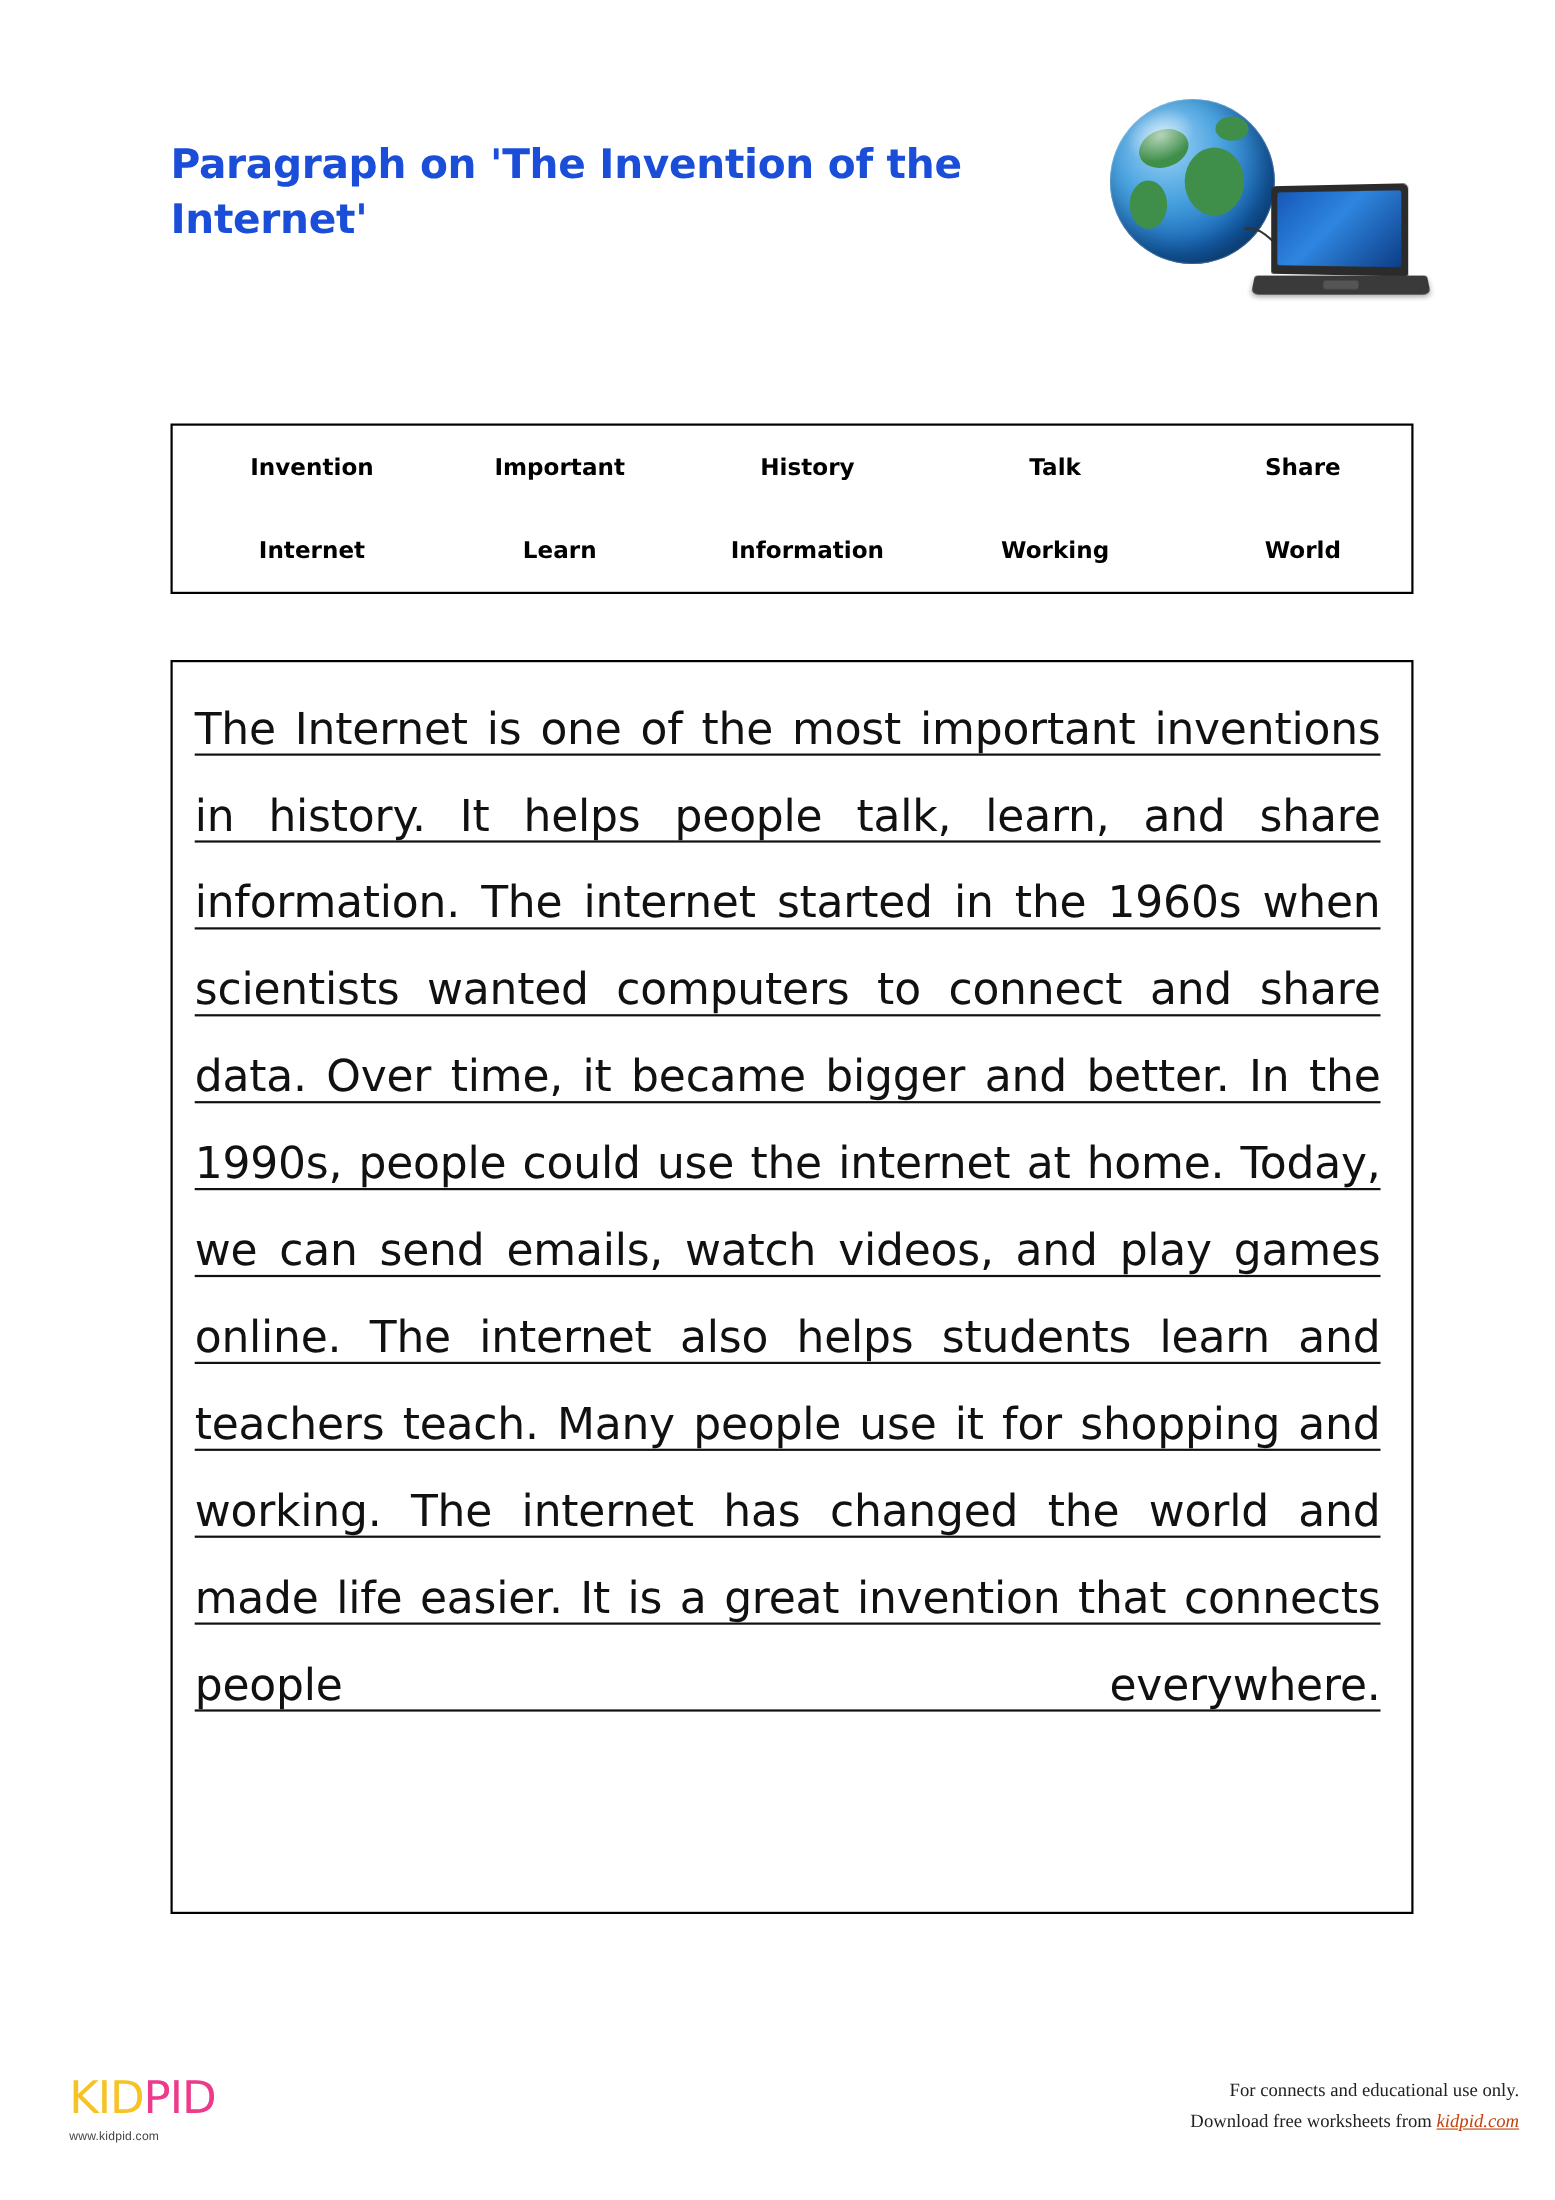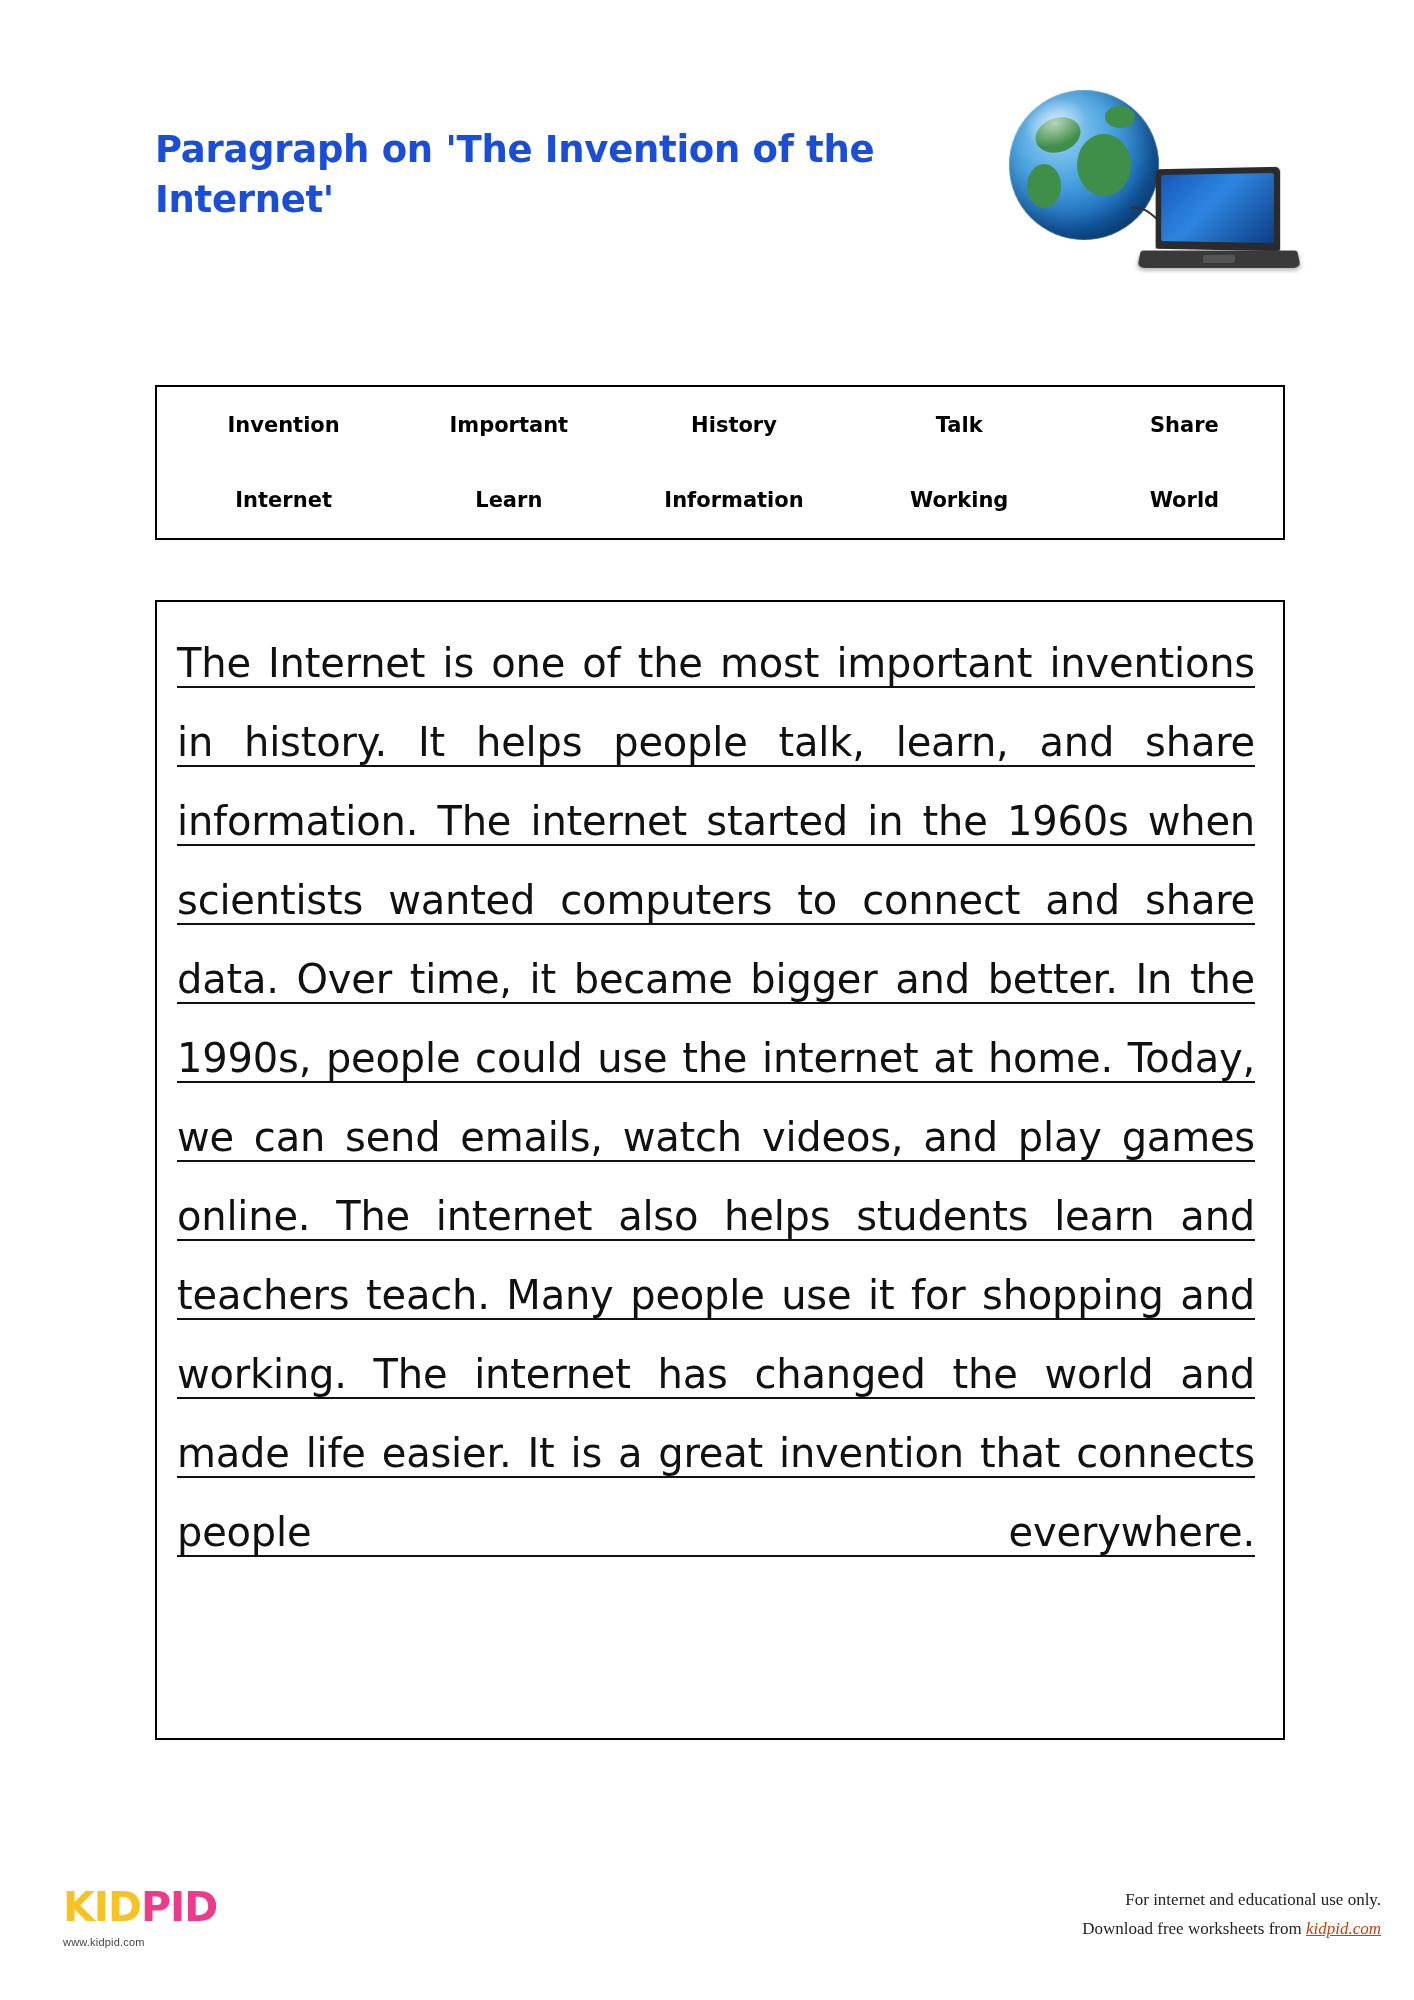--- a/index.html
+++ b/index.html
@@ -194,21 +194,21 @@
 
   
   .footer-logo {
     position: absolute;
     left: 48px;
     bottom: 52px;
     width: 230px;
   }
   .logo-text {
     font-size: 41px;
-    font-weight: 700;
+    font-weight: 400;
     letter-spacing: -1px;
     font-family: "DejaVu Sans", sans-serif;
     line-height: 1;
   }
   .logo-kid { color: #f6c324; }
   .logo-pid { color: #ec3b8b; }
   .logo-url {
     margin-top: 8px;
     font-size: 11px;
     color: #444444;
@@ -280,17 +280,17 @@
   <div class="writing-box">
     <div class="handwriting">The Internet is one of the most important inventions in history. It helps people talk, learn, and share information. The internet started in the 1960s when scientists wanted computers to connect and share data. Over time, it became bigger and better. In the 1990s, people could use the internet at home. Today, we can send emails, watch videos, and play games online. The internet also helps students learn and teachers teach. Many people use it for shopping and working. The internet has changed the world and made life easier. It is a great invention that connects people everywhere.</div>
   </div>
 
   <div class="footer-logo">
     <div class="logo-text"><span class="logo-kid">KID</span><span class="logo-pid">PID</span></div>
     <div class="logo-url">www.kidpid.com</div>
   </div>
 
   <div class="footer-right">
-    <div>For internet and educational use only.</div>
+    <div>For connects and educational use only.</div>
     <div><span>Download free worksheets from </span><a href="#">kidpid.com</a></div>
   </div>
 
 </div>
 
 </body></html>

